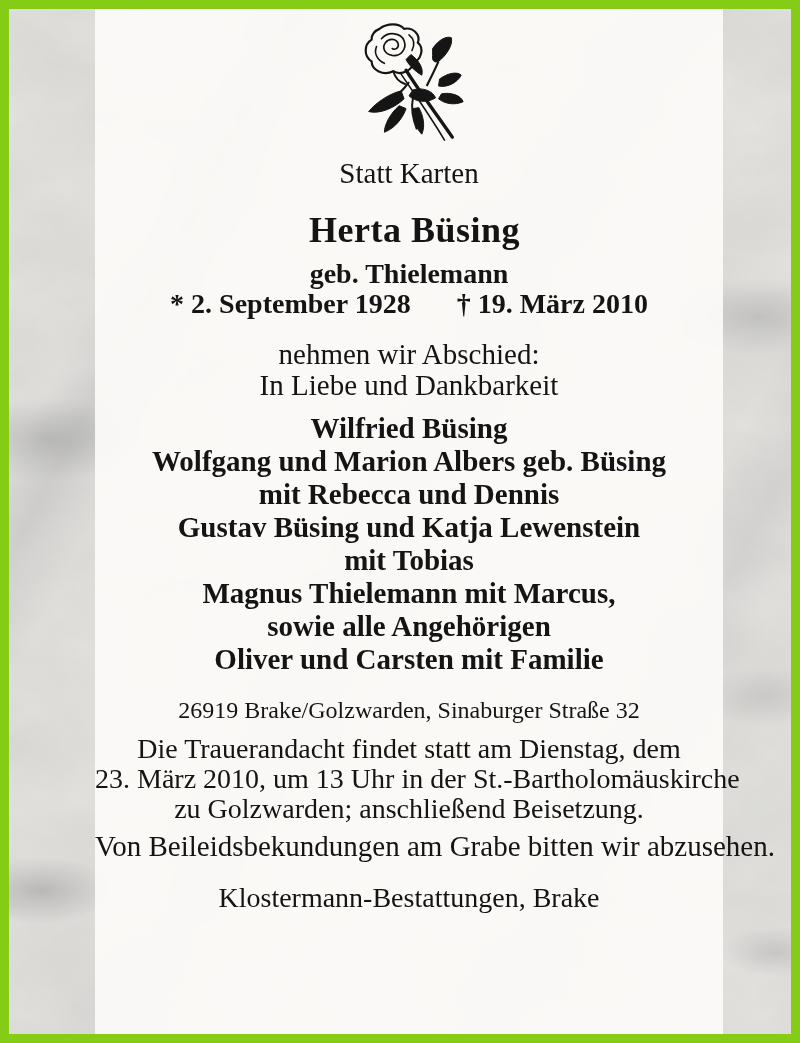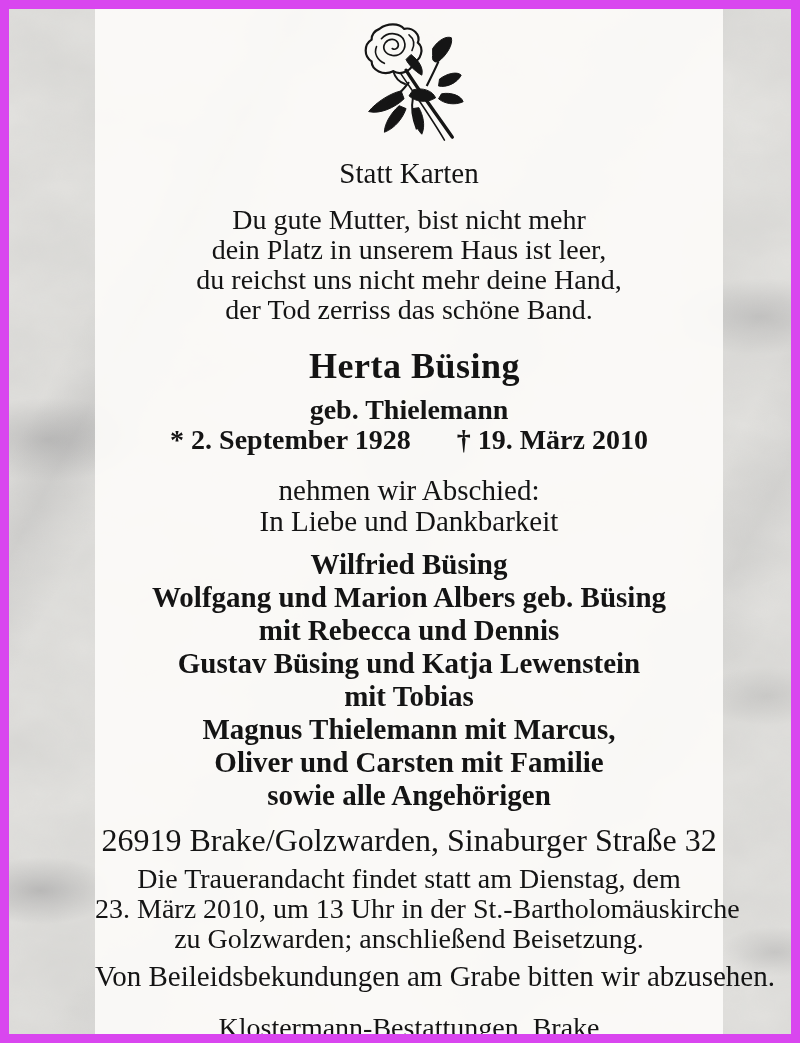--- a/index.html
+++ b/index.html
@@ -8,21 +8,21 @@
     width:800px;
     height:1043px;
     position:relative;
     font-family:"Liberation Serif","DejaVu Serif",serif;
     color:#141414;
     overflow:hidden;
   }
   .sheet{
     position:absolute;
     inset:0;
-    border:9px solid #d946ef;
+    border:9px solid #84cc16;
     box-shadow:inset 0 0 0 2px rgba(140,140,140,.45), inset 0 0 6px rgba(60,60,60,.5);
     overflow:hidden;
   }
   .marble-base{
     position:absolute;
     inset:0;
     background-color:#eae9e6;
     background-image:
       linear-gradient(118deg, transparent 18%, rgba(110,110,115,.14) 22%, transparent 27%, transparent 44%, rgba(120,120,125,.11) 49%, transparent 55%, transparent 72%, rgba(110,110,115,.10) 77%, transparent 82%),
       radial-gradient(140px 60px at 5% 42%, rgba(90,90,95,.28), transparent 70%),
@@ -41,21 +41,21 @@
   }
   .rose{margin-top:12px;width:132px;height:126px;display:inline-block;}
   .statt{font-size:29px;line-height:32px;margin-top:6px;}
   .poem{font-size:28px;line-height:30px;margin-top:16px;}
   .name{font-size:36px;line-height:58px;font-weight:bold;margin:12px 0 0 11px;letter-spacing:.5px;}
   .maiden{font-size:28px;line-height:30px;font-weight:bold;}
   .dates{font-size:28px;line-height:30px;font-weight:bold;white-space:nowrap;}
   .dates .gap{display:inline-block;width:46px;}
   .farewell{font-size:29px;line-height:31px;margin-top:20px;}
   .mourners{font-size:29px;line-height:33px;font-weight:bold;margin-top:11px;white-space:nowrap;}
-  .address{font-size:32px;line-height:30px;margin-top:13px;white-space:nowrap;}
+  .address{font-size:24px;line-height:30px;margin-top:19px;white-space:nowrap;}
   .service{font-size:28px;line-height:30px;margin-top:9px;}
   .service div{white-space:nowrap;}
   .condolence{font-size:29px;line-height:30px;margin-top:7px;white-space:nowrap;}
   .undertaker{font-size:28px;line-height:30px;margin-top:22px;}
 </style>
 </head>
 <body>
 
 <div class="sheet">
 
@@ -91,48 +91,42 @@
         <path d="M58 71 C48 73 33 82 25 92 C36 95 52 88 61 79 Z"></path>
         <path d="M56 86 C47 94 41 105 41 113 C52 109 60 98 63 89 Z"></path>
         <path d="M70 89 C70 99 73 109 79 115 C83 106 80 95 76 88 Z"></path>
         <path d="M66 62 C60 70 52 78 44 85" fill="none" stroke-width="2.2"></path>
         <path d="M70 78 C68 88 70 100 74 110" fill="none" stroke-width="2"></path>
       </g>
     </svg>
 
     <div class="statt">Statt Karten</div>
 
-    <div class="poem">
-      <div>Du gute Mutter, bist nicht mehr</div>
-      <div>dein Platz in unserem Haus ist leer,</div>
-      <div>du reichst uns nicht mehr deine Hand,</div>
-      <div>der Tod zerriss das schöne Band.</div>
-    </div>
 
     <h1 class="name">Herta Büsing</h1>
     <div class="maiden">geb. Thielemann</div>
 
     <div class="dates">
       <span>* 2. September 1928</span><span class="gap"></span><span>† 19. März 2010</span>
     </div>
 
     <div class="farewell">
       <div>nehmen wir Abschied:</div>
       <div>In Liebe und Dankbarkeit</div>
     </div>
 
     <div class="mourners">
       <div>Wilfried Büsing</div>
       <div>Wolfgang und Marion Albers geb. Büsing</div>
       <div>mit Rebecca und Dennis</div>
       <div>Gustav Büsing und Katja Lewenstein</div>
       <div>mit Tobias</div>
       <div>Magnus Thielemann mit Marcus,</div>
+      <div>sowie alle Angehörigen</div>
       <div>Oliver und Carsten mit Familie</div>
-      <div>sowie alle Angehörigen</div>
     </div>
 
     <div class="address">26919 Brake/Golzwarden, Sinaburger Straße 32</div>
 
     <div class="service">
       <div>Die Trauerandacht findet statt am Dienstag, dem</div>
       <div>23. März 2010, um 13 Uhr in der St.-Bartholomäuskirche</div>
       <div>zu Golzwarden; anschließend Beisetzung.</div>
     </div>
 

